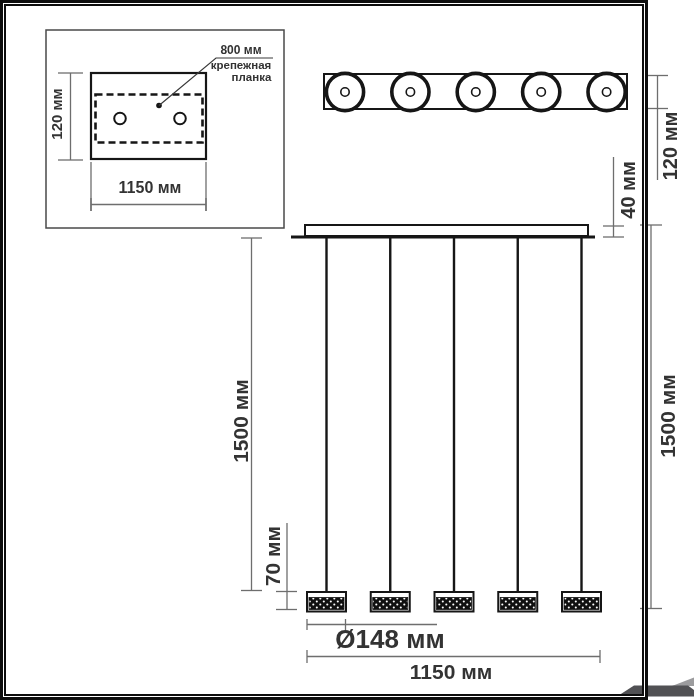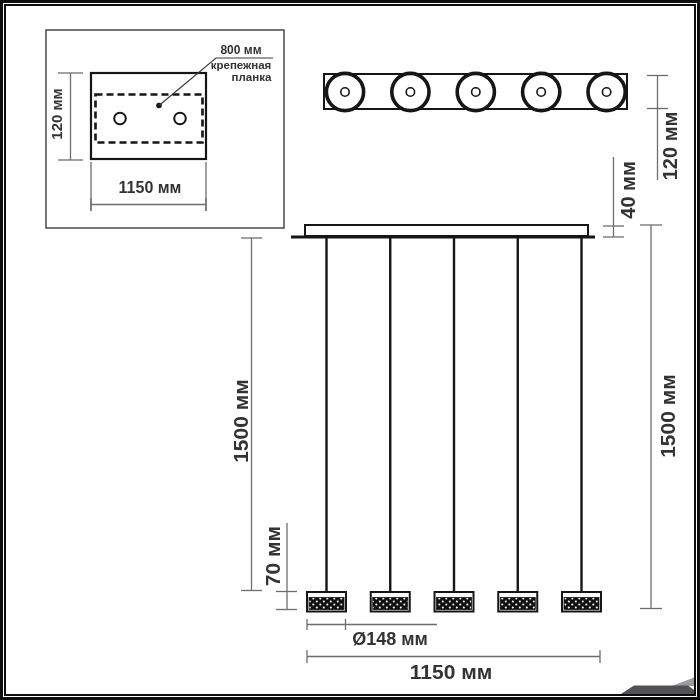--- a/index.html
+++ b/index.html
@@ -1,20 +1,20 @@
 <!DOCTYPE html>
 <html><head>
 <meta charset="utf-8">
 <style>
   html,body{margin:0;padding:0;}
   body{
     width:700px;height:700px;position:relative;background:#ffffff;
     font-family:"Liberation Sans",sans-serif;overflow:hidden;
   }
-  #stage{position:absolute;inset:0;width:700px;height:700px;}
+  #stage{position:absolute;inset:0;width:648px;height:700px;}
   svg{position:absolute;left:0;top:0;}
   .hlabel,.vlabel{
     position:absolute;white-space:nowrap;font-weight:bold;color:#333333;
     transform:translate(-50%,-50%);line-height:1;
   }
   .vlabel{transform:translate(-50%,-50%) rotate(-90deg);}
   .twoline{
     position:absolute;font-weight:bold;color:#333333;text-align:right;
     transform:translate(-50%,-50%);line-height:1.06;white-space:nowrap;
   }
@@ -156,17 +156,17 @@
   </div>
   <div class="vlabel" style="left:56px;top:114px;font-size:15px;">120 мм</div>
   <div class="hlabel" style="left:150px;top:188px;font-size:16px;">1150 мм</div>
 
   <div class="vlabel" style="left:670px;top:146px;font-size:20px;">120 мм</div>
   <div class="vlabel" style="left:628px;top:190px;font-size:20px;">40 мм</div>
 
   <div class="vlabel" style="left:240px;top:421px;font-size:21px;">1500 мм</div>
   <div class="vlabel" style="left:667px;top:416px;font-size:21px;">1500 мм</div>
   <div class="vlabel" style="left:272px;top:556px;font-size:21px;">70 мм</div>
-  <div class="hlabel" style="left:390px;top:639px;font-size:18px;">Ø148 мм</div>
+  <div class="hlabel" style="left:390px;top:639px;font-size:26px;">Ø148 мм</div>
   <div class="hlabel" style="left:451px;top:671px;font-size:21px;">1150 мм</div>
 
   <div id="frame"></div>
 </div>
 
 </body></html>

